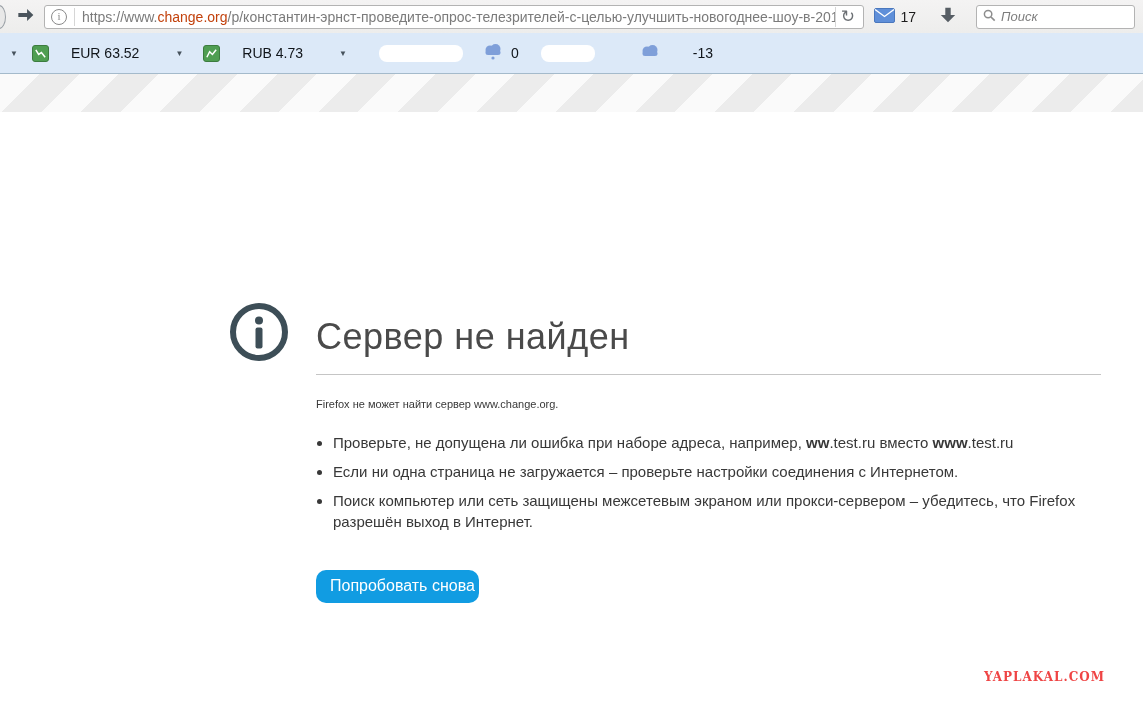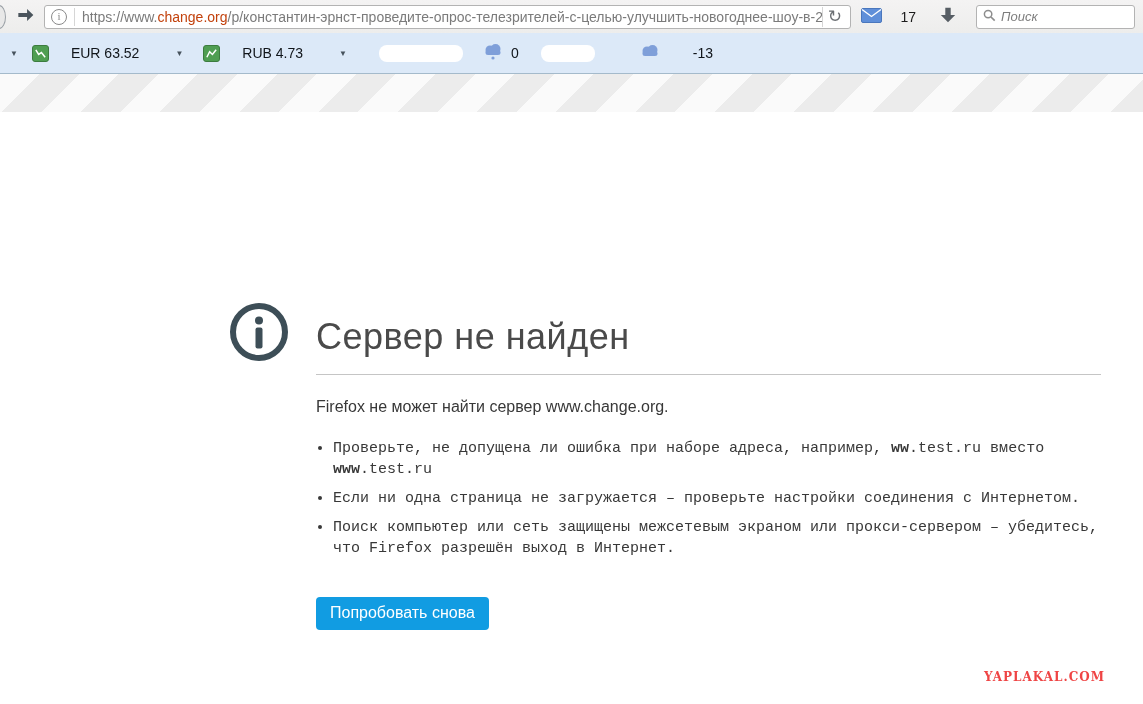--- a/index.html
+++ b/index.html
@@ -63,21 +63,21 @@
   .url-text .domain { color: #c2410c; }
   .reload-btn {
     flex: 0 0 auto;
     width: 24px; height: 20px;
     display: flex; align-items: center; justify-content: center;
     color: #6b6f73;
     font-size: 17px;
     border-left: 1px solid #d6d6d6;
   }
   .mail-widget {
-    display: flex; align-items: center; gap: 18px;
+    display: flex; align-items: center; gap: 5px;
     padding: 0 4px;
     flex: 0 0 auto;
     font-size: 14px; color: #1c1c1c;
   }
   .download-btn {
     width: 28px; height: 28px;
     display: flex; align-items: center; justify-content: center;
     flex: 0 0 auto;
     margin: 0 8px;
   }
@@ -167,41 +167,41 @@
     color: #4a4a4a;
     letter-spacing: 0.5px;
   }
   .error-rule {
     border: none;
     border-top: 1px solid #c5c5c5;
     margin: 16px 0 0 0;
   }
   .error-desc {
     margin-top: 23px;
-    font-size: 16px;
+    font-size: 11px;
     color: #383838;
   }
   .error-list {
     margin-top: 22px;
     padding-left: 17px;
     font-size: 15px;
     color: #383838;
     line-height: 21px;
   }
-  .error-list li { margin-bottom: 8px; font-family: Liberation Mono, monospace; }
+  .error-list li { margin-bottom: 8px; }
   .retry-button {
     margin-top: 30px;
     display: inline-block;
     background: #119ce2;
     color: #fff;
     border: none;
-    border-radius: 4px;
+    border-radius: 10px;
     font-family: "Liberation Sans", sans-serif;
     font-size: 16px;
-    padding: 7px 14px 8px 14px;
+    padding: 7px 4px 8px 14px;
     cursor: pointer;
   }
   .watermark {
     position: absolute;
     right: 38px; bottom: 20px;
     font-family: "DejaVu Serif", serif;
     font-weight: 800;
     font-size: 12px;
     letter-spacing: 1px;
     color: #ef4444;

